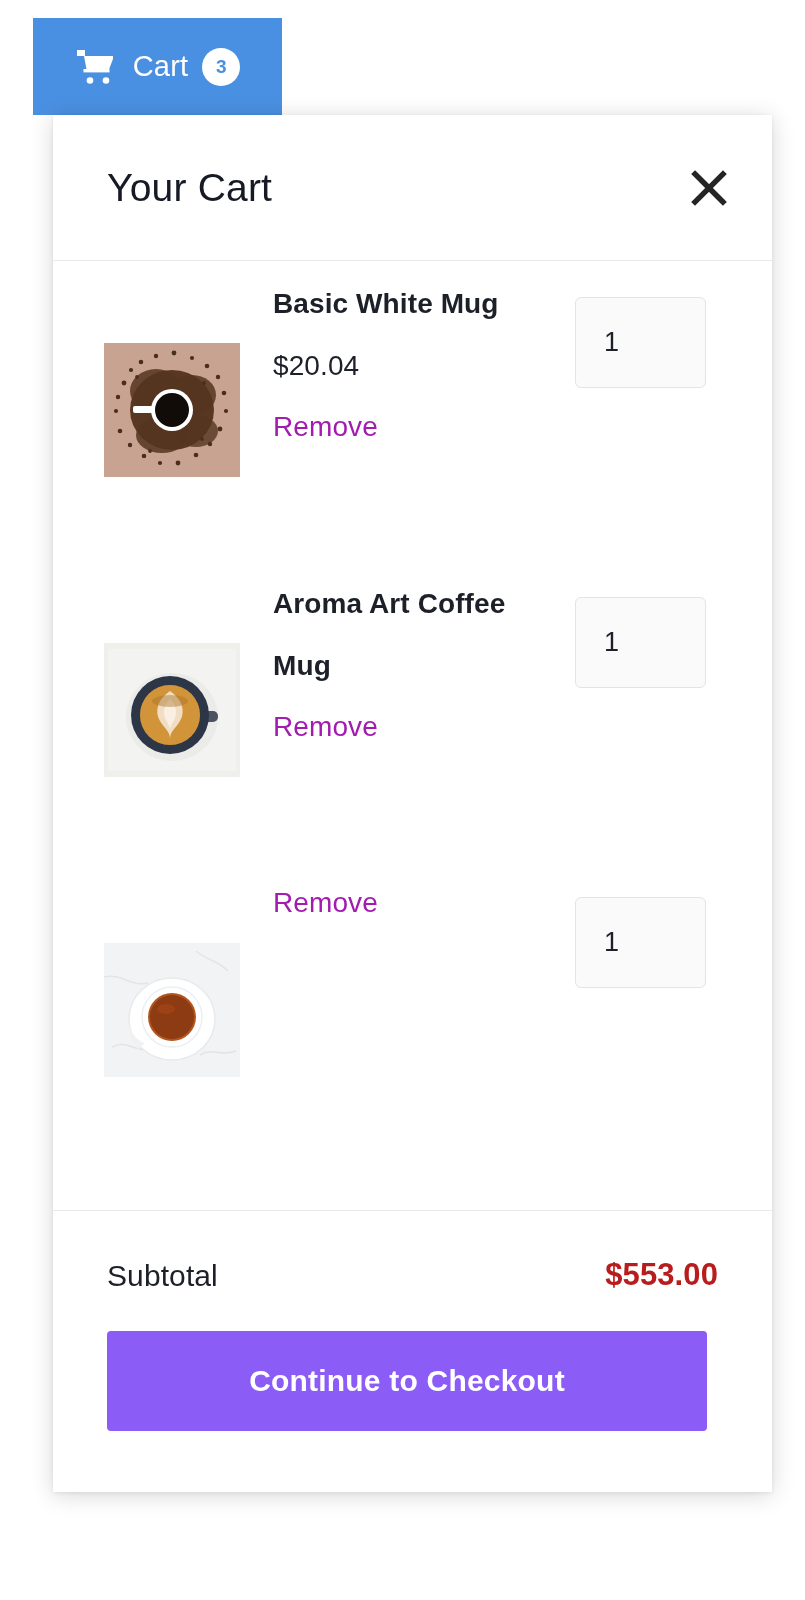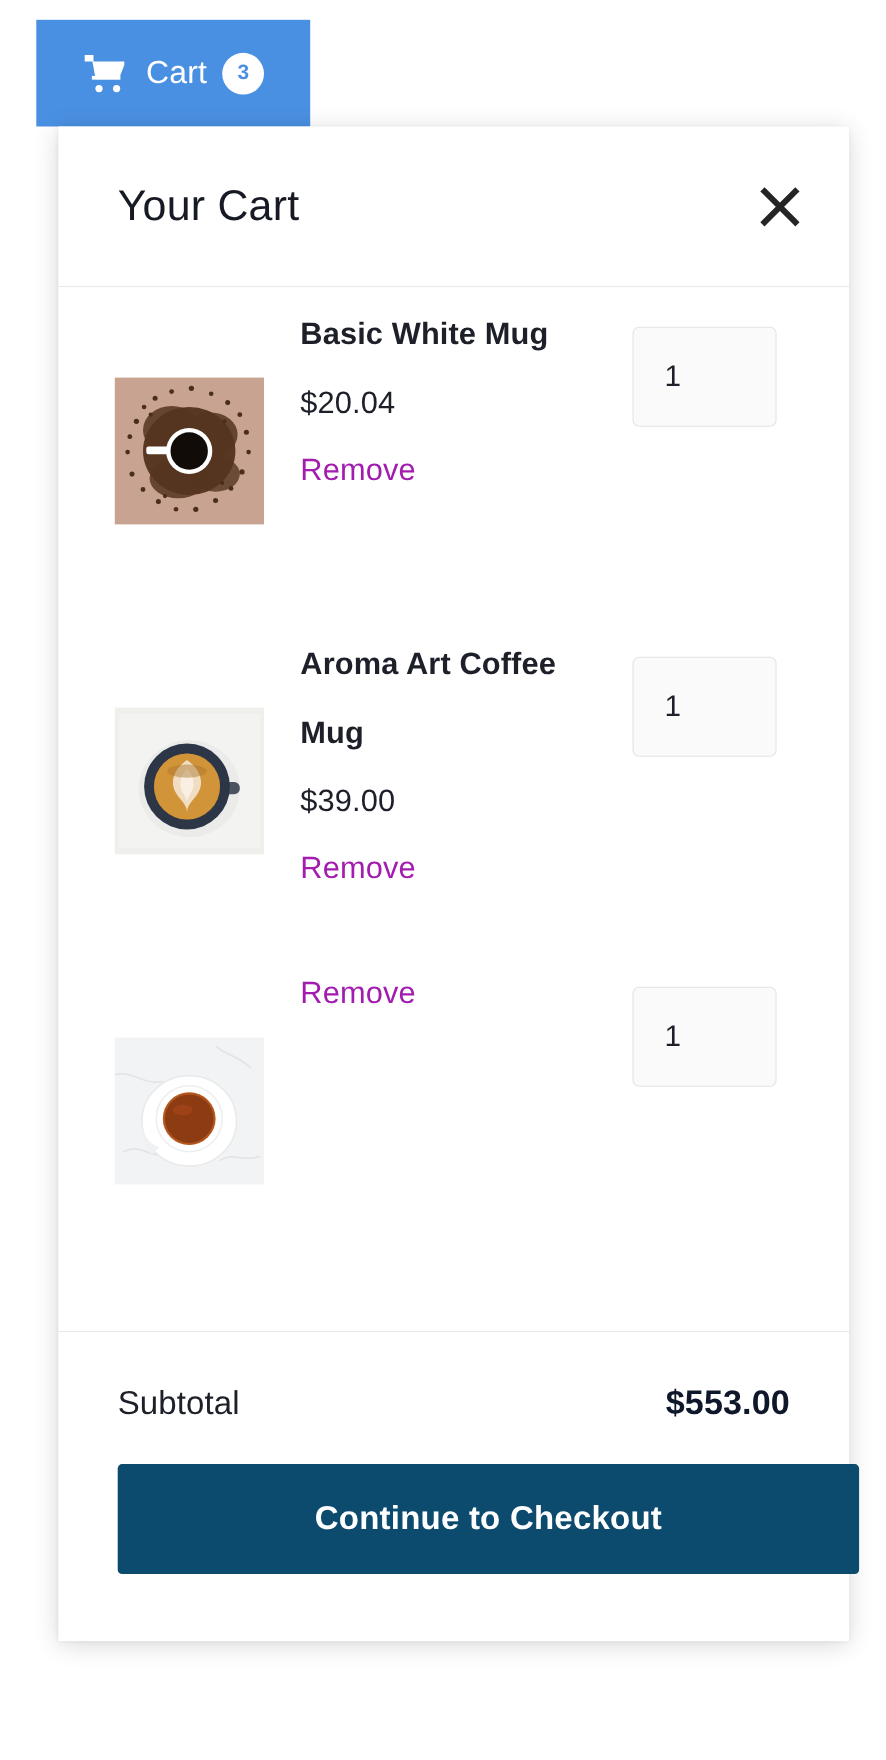--- a/index.html
+++ b/index.html
@@ -199,30 +199,30 @@
     justify-content: space-between;
   }
   #subtotal-label {
     font-size: 30px;
     color: #1d2029;
     letter-spacing: .1px;
   }
   #subtotal-value {
     font-size: 31px;
     font-weight: 700;
-    color: #0f172a;
+    color: #b91c1c;
     letter-spacing: .1px;
   }
   #checkout-button {
     position: absolute;
     left: 54px;
     top: 120px;
-    width: 674px;
+    width: 600px;
     height: 100px;
-    background: #0c4a6e;
+    background: #8b5cf6;
     color: #ffffff;
     border: none;
     border-radius: 4px;
     font-family: "Liberation Sans", sans-serif;
     font-size: 30px;
     font-weight: 700;
     letter-spacing: .2px;
     cursor: pointer;
   }
 </style>
@@ -319,21 +319,20 @@
             <circle cx="66" cy="72" r="39" fill="#2d3646"></circle>
             <circle cx="66" cy="72" r="30" fill="#d79a3f"></circle>
             <circle cx="66" cy="72" r="30" fill="#c98a2f" opacity=".35"></circle>
             <path d="M66 48 C54 56 50 68 56 78 C60 85 66 88 66 96 C66 88 72 85 76 78 C82 68 78 56 66 48 Z" fill="#f3e3cd" opacity=".92"></path>
             <path d="M66 56 C60 62 58 70 62 77 C64 81 66 83 66 88 C66 83 68 81 70 77 C74 70 72 62 66 56 Z" fill="#ffffff" opacity=".55"></path>
             <ellipse cx="66" cy="58" rx="18" ry="6" fill="#a8742a" opacity=".45"></ellipse>
           </svg>
         </div>
         <div class="item-info">
           <div class="item-title">Aroma Art Coffee Mug</div>
-          <div class="item-price">$39.00</div>
           <div><span class="item-remove">Remove</span></div>
         </div>
         <input class="qty-input" type="text" value="1" style="">
       </div>
 
       <div class="cart-item item-2">
         <div class="item-thumb">
           <svg viewBox="0 0 136 134" xmlns="http://www.w3.org/2000/svg" aria-hidden="true">
             <rect width="136" height="134" fill="#f2f3f4"></rect>
             <g stroke="#e0e2e4" stroke-width="1.6" fill="none" opacity=".85">

